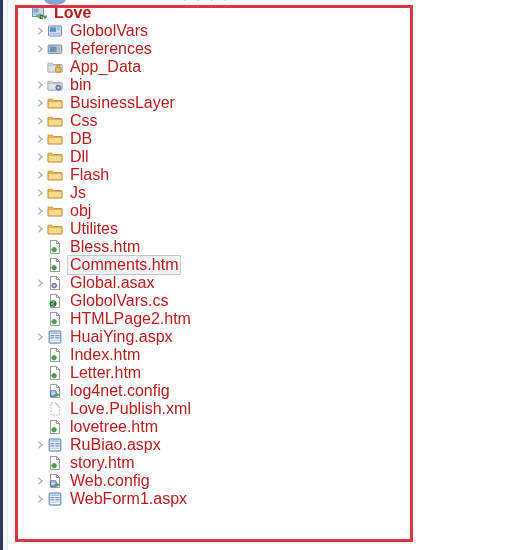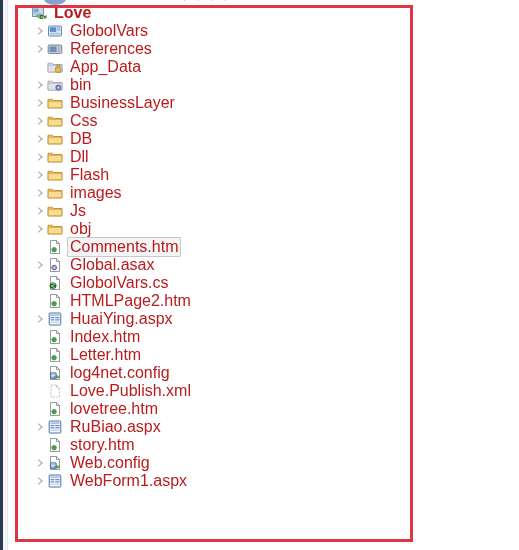--- a/index.html
+++ b/index.html
@@ -235,41 +235,54 @@
       <span class="label">Flash</span>
     </div>
     <div class="row lvl1">
       <span class="arrow has"></span>
       <span class="icon">
         <svg width="16" height="16" viewBox="0 0 16 16" xmlns="http://www.w3.org/2000/svg" style="display:block">
           <path d="M1 4.2h4.4l1.1 1.3H15V13H1z" fill="#f0c162" stroke="#b98a28" stroke-width="0.8"></path>
           <path d="M1.2 6.3h13.6V12.8H1.2z" fill="#fbdb92" stroke="#b98a28" stroke-width="0.6"></path>
         </svg>
       </span>
-      <span class="label">images</span>
-    </div>
-    <div class="row lvl1">
-      <span class="arrow has"></span>
-      <span class="icon">
-        <svg width="16" height="16" viewBox="0 0 16 16" xmlns="http://www.w3.org/2000/svg" style="display:block">
-          <path d="M1 4.2h4.4l1.1 1.3H15V13H1z" fill="#f0c162" stroke="#b98a28" stroke-width="0.8"></path>
-          <path d="M1.2 6.3h13.6V12.8H1.2z" fill="#fbdb92" stroke="#b98a28" stroke-width="0.6"></path>
-        </svg>
-      </span>
       <span class="label">Js</span>
     </div>
     <div class="row lvl1">
       <span class="arrow has"></span>
       <span class="icon">
         <svg width="16" height="16" viewBox="0 0 16 16" xmlns="http://www.w3.org/2000/svg" style="display:block">
           <path d="M1 4.2h4.4l1.1 1.3H15V13H1z" fill="#f0c162" stroke="#b98a28" stroke-width="0.8"></path>
           <path d="M1.2 6.3h13.6V12.8H1.2z" fill="#fbdb92" stroke="#b98a28" stroke-width="0.6"></path>
         </svg>
       </span>
       <span class="label">obj</span>
+    </div>
+    <div class="row lvl1">
+      <span class="arrow has"></span>
+      <span class="icon">
+        <svg width="16" height="16" viewBox="0 0 16 16" xmlns="http://www.w3.org/2000/svg" style="display:block">
+          <path d="M1 4.2h4.4l1.1 1.3H15V13H1z" fill="#f0c162" stroke="#b98a28" stroke-width="0.8"></path>
+          <path d="M1.2 6.3h13.6V12.8H1.2z" fill="#fbdb92" stroke="#b98a28" stroke-width="0.6"></path>
+        </svg>
+      </span>
+      <span class="label">Utilites</span>
+    </div>
+    <div class="row lvl1">
+      <span class="arrow"></span>
+      <span class="icon">
+        <svg width="16" height="16" viewBox="0 0 16 16" xmlns="http://www.w3.org/2000/svg" style="display:block">
+          <path d="M3.5 1.5h6l3 3V14.5h-9z" fill="#ffffff" stroke="#8a8f96" stroke-width="0.9" opacity="1"></path>
+          <path d="M9.5 1.5v3h3" fill="none" stroke="#8a8f96" stroke-width="0.9" opacity="1"></path>
+          <path d="M4.6 8.4h5.2v4.6H4.6z" fill="#ffffff"></path>
+          <circle cx="7.1" cy="10.7" r="2.3" fill="#5cb85c" stroke="#2d7d2d" stroke-width="0.6"></circle>
+          <path d="M4.8 10.7h4.6M7.1 8.4v4.6" stroke="#2d7d2d" stroke-width="0.5" fill="none"></path>
+        </svg>
+      </span>
+      <span class="label">Bless.htm</span>
     </div>
     <div class="row lvl1 selected">
       <span class="arrow"></span>
       <span class="icon">
         <svg width="16" height="16" viewBox="0 0 16 16" xmlns="http://www.w3.org/2000/svg" style="display:block">
           <path d="M3.5 1.5h6l3 3V14.5h-9z" fill="#ffffff" stroke="#8a8f96" stroke-width="0.9" opacity="1"></path>
           <path d="M9.5 1.5v3h3" fill="none" stroke="#8a8f96" stroke-width="0.9" opacity="1"></path>
           <path d="M4.6 8.4h5.2v4.6H4.6z" fill="#ffffff"></path>
           <circle cx="7.1" cy="10.7" r="2.3" fill="#5cb85c" stroke="#2d7d2d" stroke-width="0.6"></circle>
           <path d="M4.8 10.7h4.6M7.1 8.4v4.6" stroke="#2d7d2d" stroke-width="0.5" fill="none"></path>

